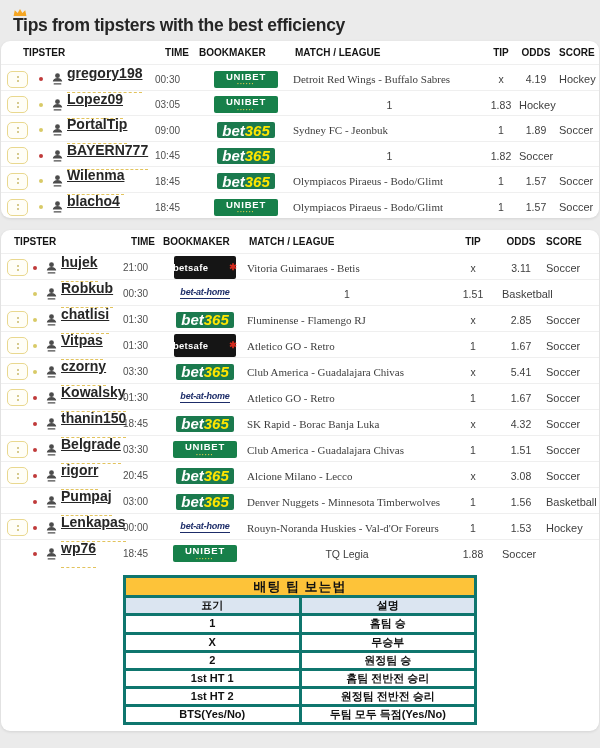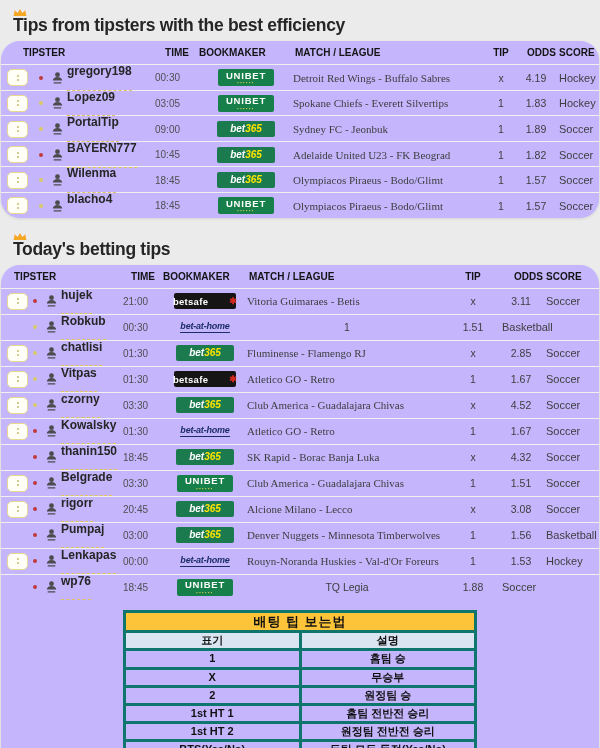--- a/index.html
+++ b/index.html
@@ -16,40 +16,40 @@
     position:relative;
     margin:0 0 2px 0;
     padding:9px 0 3px 13px;
     font-size:17.5px;font-weight:bold;color:#262626;letter-spacing:-0.3px;
   }
   .crown{position:absolute;left:13px;top:2px;width:14px;height:9px;}
   .crown svg{display:block;width:14px;height:9px;fill:var(--crown_orange);}
 
   
   .card{
-    background:#c4b5fd;border-radius:19px;margin:0 1px;
+    background:#ffffff;border-radius:9px;margin:0 1px;
     box-shadow:0 1px 3px rgba(0,0,0,.10);
     overflow:hidden;
   }
 
   
   .grid{display:grid;align-items:center;}
   .t1 .grid{grid-template-columns:34px 12px 20px 88px 44px 94px 193px 30px 40px 1fr;}
   .t2 .grid{grid-template-columns:28px 12px 20px 62px 40px 84px 200px 52px 44px 1fr;}
 
   .thead{height:23px;font-size:10px;font-weight:bold;color:#141414;}
   .thead .h{white-space:nowrap;}
   .h0{grid-column:1/5;}
   .t1 .h0{padding-left:22px;}
   .t2 .h0{padding-left:13px;}
   .h1{grid-column:5;text-align:center;}
   .h2{grid-column:6;text-align:left;}
   .h3{grid-column:7;padding-left:2px;}
   .h4{grid-column:8;text-align:center;}
-  .h5{grid-column:9;text-align:right;}
+  .h5{grid-column:9;text-align:center;}
   .h6{grid-column:10;padding-left:3px;}
 
   .row{height:24.6px;font-size:11px;color:#454545;}
   .t2 .row{height:25px;}
   .tbody .row{border-top:1px solid #efefef;}
 
   .cell{display:flex;align-items:center;min-width:0;}
   .c-menu{justify-content:flex-start;padding-left:6px;}
   .c-dot,.c-person,.c-tip,.c-odds,.c-bm{justify-content:center;}
   .c-score{padding-left:3px;}
@@ -62,45 +62,45 @@
   .menu-box i{display:block;width:2px;height:2px;border-radius:50%;background:#c8b86b;}
 
   .dot{width:4px;height:4px;border-radius:50%;}
   .dot-red{background:var(--dot_red);}
   .dot-yellow{background:var(--dot_yellow);}
 
   .person svg{display:block;width:11px;height:12px;fill:#4c4c4c;}
 
   .c-name{overflow:visible;}
   .tipster{
-    font-weight:bold;font-size:12px;color:#262626;white-space:nowrap;
-    border-bottom:1px dashed var(--name_underline);padding-bottom:11px;line-height:1.15;
+    font-weight:bold;font-size:14px;color:#262626;white-space:nowrap;
+    border-bottom:1px dashed var(--name_underline);padding-bottom:11px;line-height:1.15;text-decoration:underline;
   }
 
   .c-time{font-size:10px;color:#4f4f4f;}
   .c-match{font-size:11px;color:#3e3e3e;white-space:nowrap;overflow:hidden;font-family:Liberation Serif, serif;}
   .c-tip,.c-odds{font-size:10.5px;color:#3e3e3e;white-space:nowrap;}
   .c-score{font-size:11px;color:#3e3e3e;}
 
   
   .bm{display:flex;align-items:center;justify-content:center;line-height:1;}
   .bm-unibet{
-    flex-direction:column;width:56px;height:17px;border-radius:2px;
+    flex-direction:column;width:64px;height:17px;border-radius:2px;
     background:var(--unibet_green);color:#fff;
     font-weight:bold;font-size:9.5px;letter-spacing:0.8px;gap:1px;
   }
   .bm-unibet em{font-style:normal;color:#ffd84d;font-size:4px;letter-spacing:1.5px;}
   .bm-bet365{
     width:58px;height:16px;border-radius:2px;background:var(--bet365_green);
-    font-weight:bold;font-style:italic;font-size:10px;
+    font-weight:bold;font-style:italic;font-size:15px;
   }
   .bm-bet365 b{color:#fff;}
   .bm-bet365 u{text-decoration:none;color:var(--bet365_yellow);}
   .bm-betsafe{
-    width:62px;height:16px;border-radius:2px;background:var(--betsafe_black);
+    width:62px;height:23px;border-radius:2px;background:var(--betsafe_black);
     color:#fff;font-weight:bold;font-size:9.5px;letter-spacing:0.3px;gap:21px;
   }
   .bm-betsafe s{text-decoration:none;color:var(--betsafe_red);font-size:9px;}
   .bm-betathome{
     color:var(--betathome_navy);font-weight:bold;font-style:italic;font-size:9px;
     border-bottom:1px solid var(--betathome_navy);padding-bottom:1px;letter-spacing:-0.2px;
   }
 
   
   .legend-wrap{padding:10px 0 6px 0;}
@@ -197,21 +197,20 @@
     <span class="cell c-name">
               <span class="tipster">Lopez09</span>
             </span>
     <span class="cell c-time">03:05</span>
     <span class="cell c-bm">
               <span class="bm bm-unibet">
                 <b>UNIBET</b>
                 <em>••••••</em>
               </span>
             </span>
-    <span class="cell c-match">Spokane Chiefs - Everett Silvertips</span>
     <span class="cell c-tip">1</span>
     <span class="cell c-odds">1.83</span>
     <span class="cell c-score">Hockey</span>
   </div>
 
   <div class="row grid">
     <span class="cell c-menu">
               <span class="menu-box">
                 <i></i>
                 <i></i>
@@ -263,21 +262,20 @@
     <span class="cell c-name">
               <span class="tipster">BAYERN777</span>
             </span>
     <span class="cell c-time">10:45</span>
     <span class="cell c-bm">
               <span class="bm bm-bet365">
                 <b>bet</b>
                 <u>365</u>
               </span>
             </span>
-    <span class="cell c-match">Adelaide United U23 - FK Beograd</span>
     <span class="cell c-tip">1</span>
     <span class="cell c-odds">1.82</span>
     <span class="cell c-score">Soccer</span>
   </div>
 
   <div class="row grid">
     <span class="cell c-menu">
               <span class="menu-box">
                 <i></i>
                 <i></i>
@@ -339,28 +337,20 @@
     <span class="cell c-match">Olympiacos Piraeus - Bodo/Glimt</span>
     <span class="cell c-tip">1</span>
     <span class="cell c-odds">1.57</span>
     <span class="cell c-score">Soccer</span>
   </div>
 </div>
     </div>
   </div>
 
   <div class="section t2" style="margin-top:12px;">
-    <div class="section-title">
-      <span class="crown">
-        <svg viewBox="0 0 24 14">
-            <path d="M1 13 L3 3 L8 8 L12 1 L16 8 L21 3 L23 13 Z"></path>
-          </svg>
-      </span>
-      <span>Today's betting tips</span>
-    </div>
     <div class="card">
       <div class="thead grid">
           <span class="h h0">TIPSTER</span>
           <span class="h h1">TIME</span>
           <span class="h h2">BOOKMAKER</span>
           <span class="h h3">MATCH / LEAGUE</span>
           <span class="h h4">TIP</span>
           <span class="h h5">ODDS</span>
           <span class="h h6">SCORE</span>
         </div>
@@ -515,21 +505,21 @@
             </span>
     <span class="cell c-time">03:30</span>
     <span class="cell c-bm">
               <span class="bm bm-bet365">
                 <b>bet</b>
                 <u>365</u>
               </span>
             </span>
     <span class="cell c-match">Club America - Guadalajara Chivas</span>
     <span class="cell c-tip">x</span>
-    <span class="cell c-odds">4.52</span>
+    <span class="cell c-odds">5.41</span>
     <span class="cell c-score">Soccer</span>
   </div>
 
   <div class="row grid">
     <span class="cell c-menu">
               <span class="menu-box">
                 <i></i>
                 <i></i>
               </span>
             </span>

